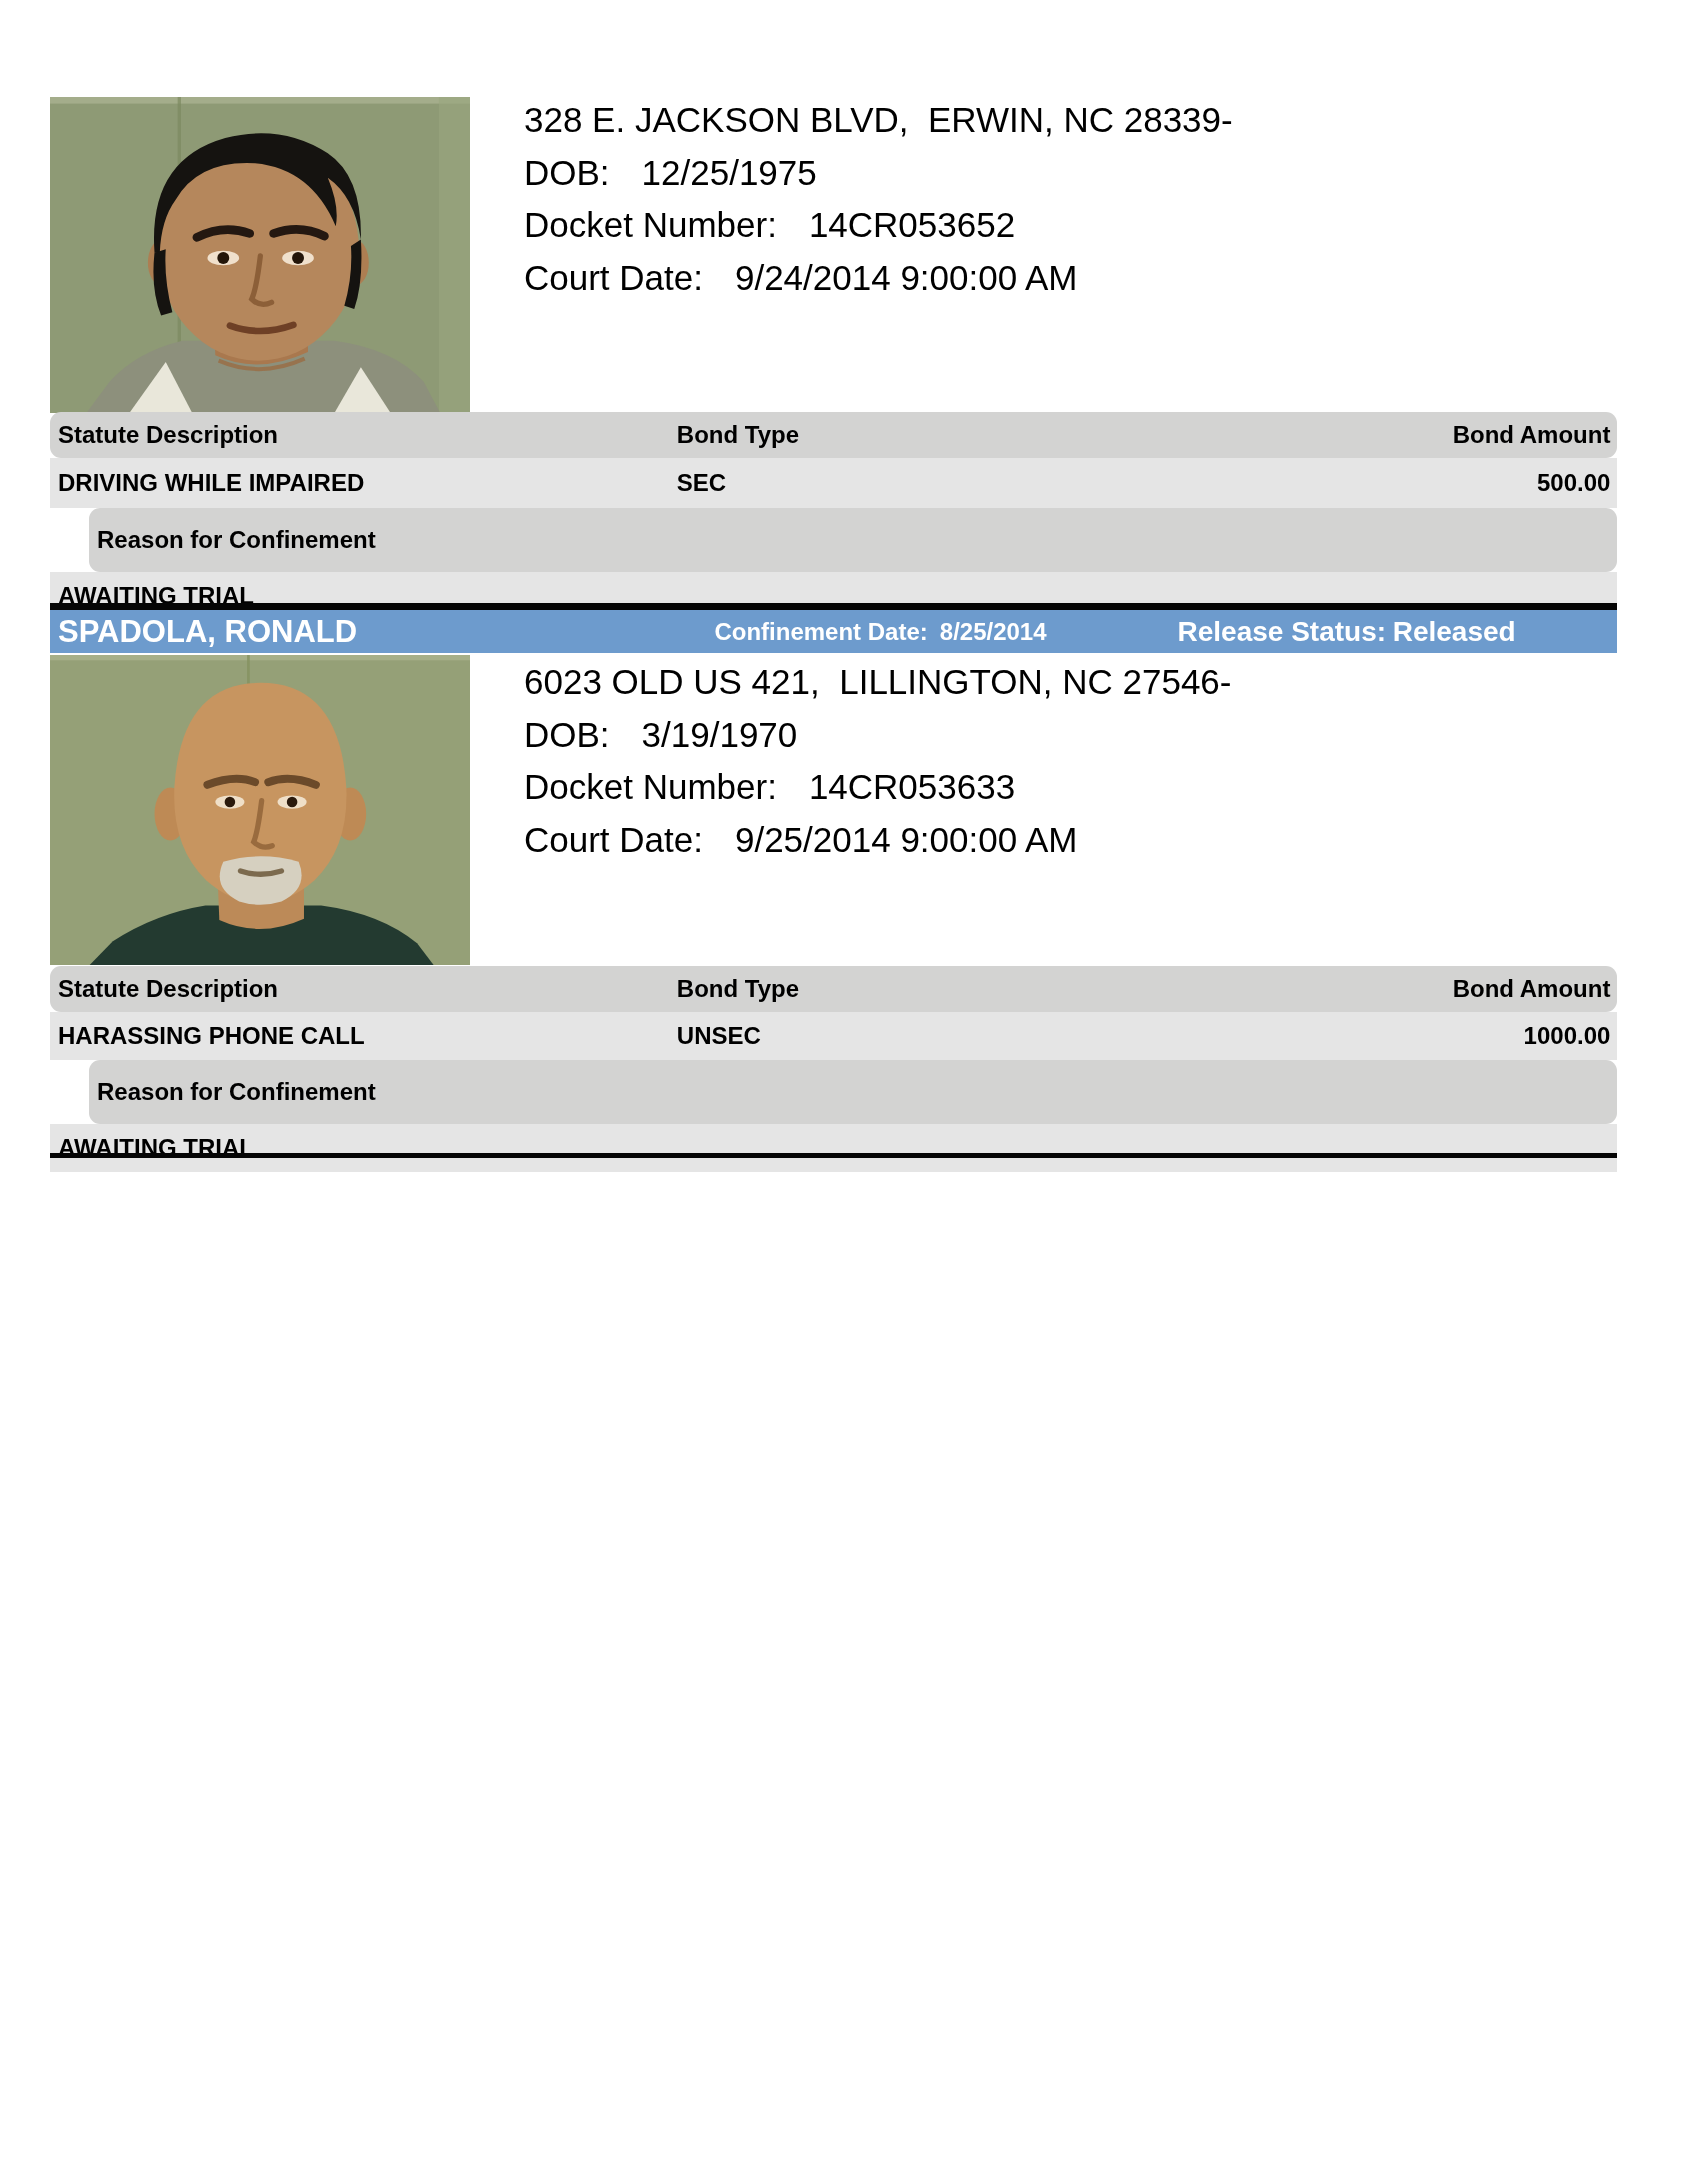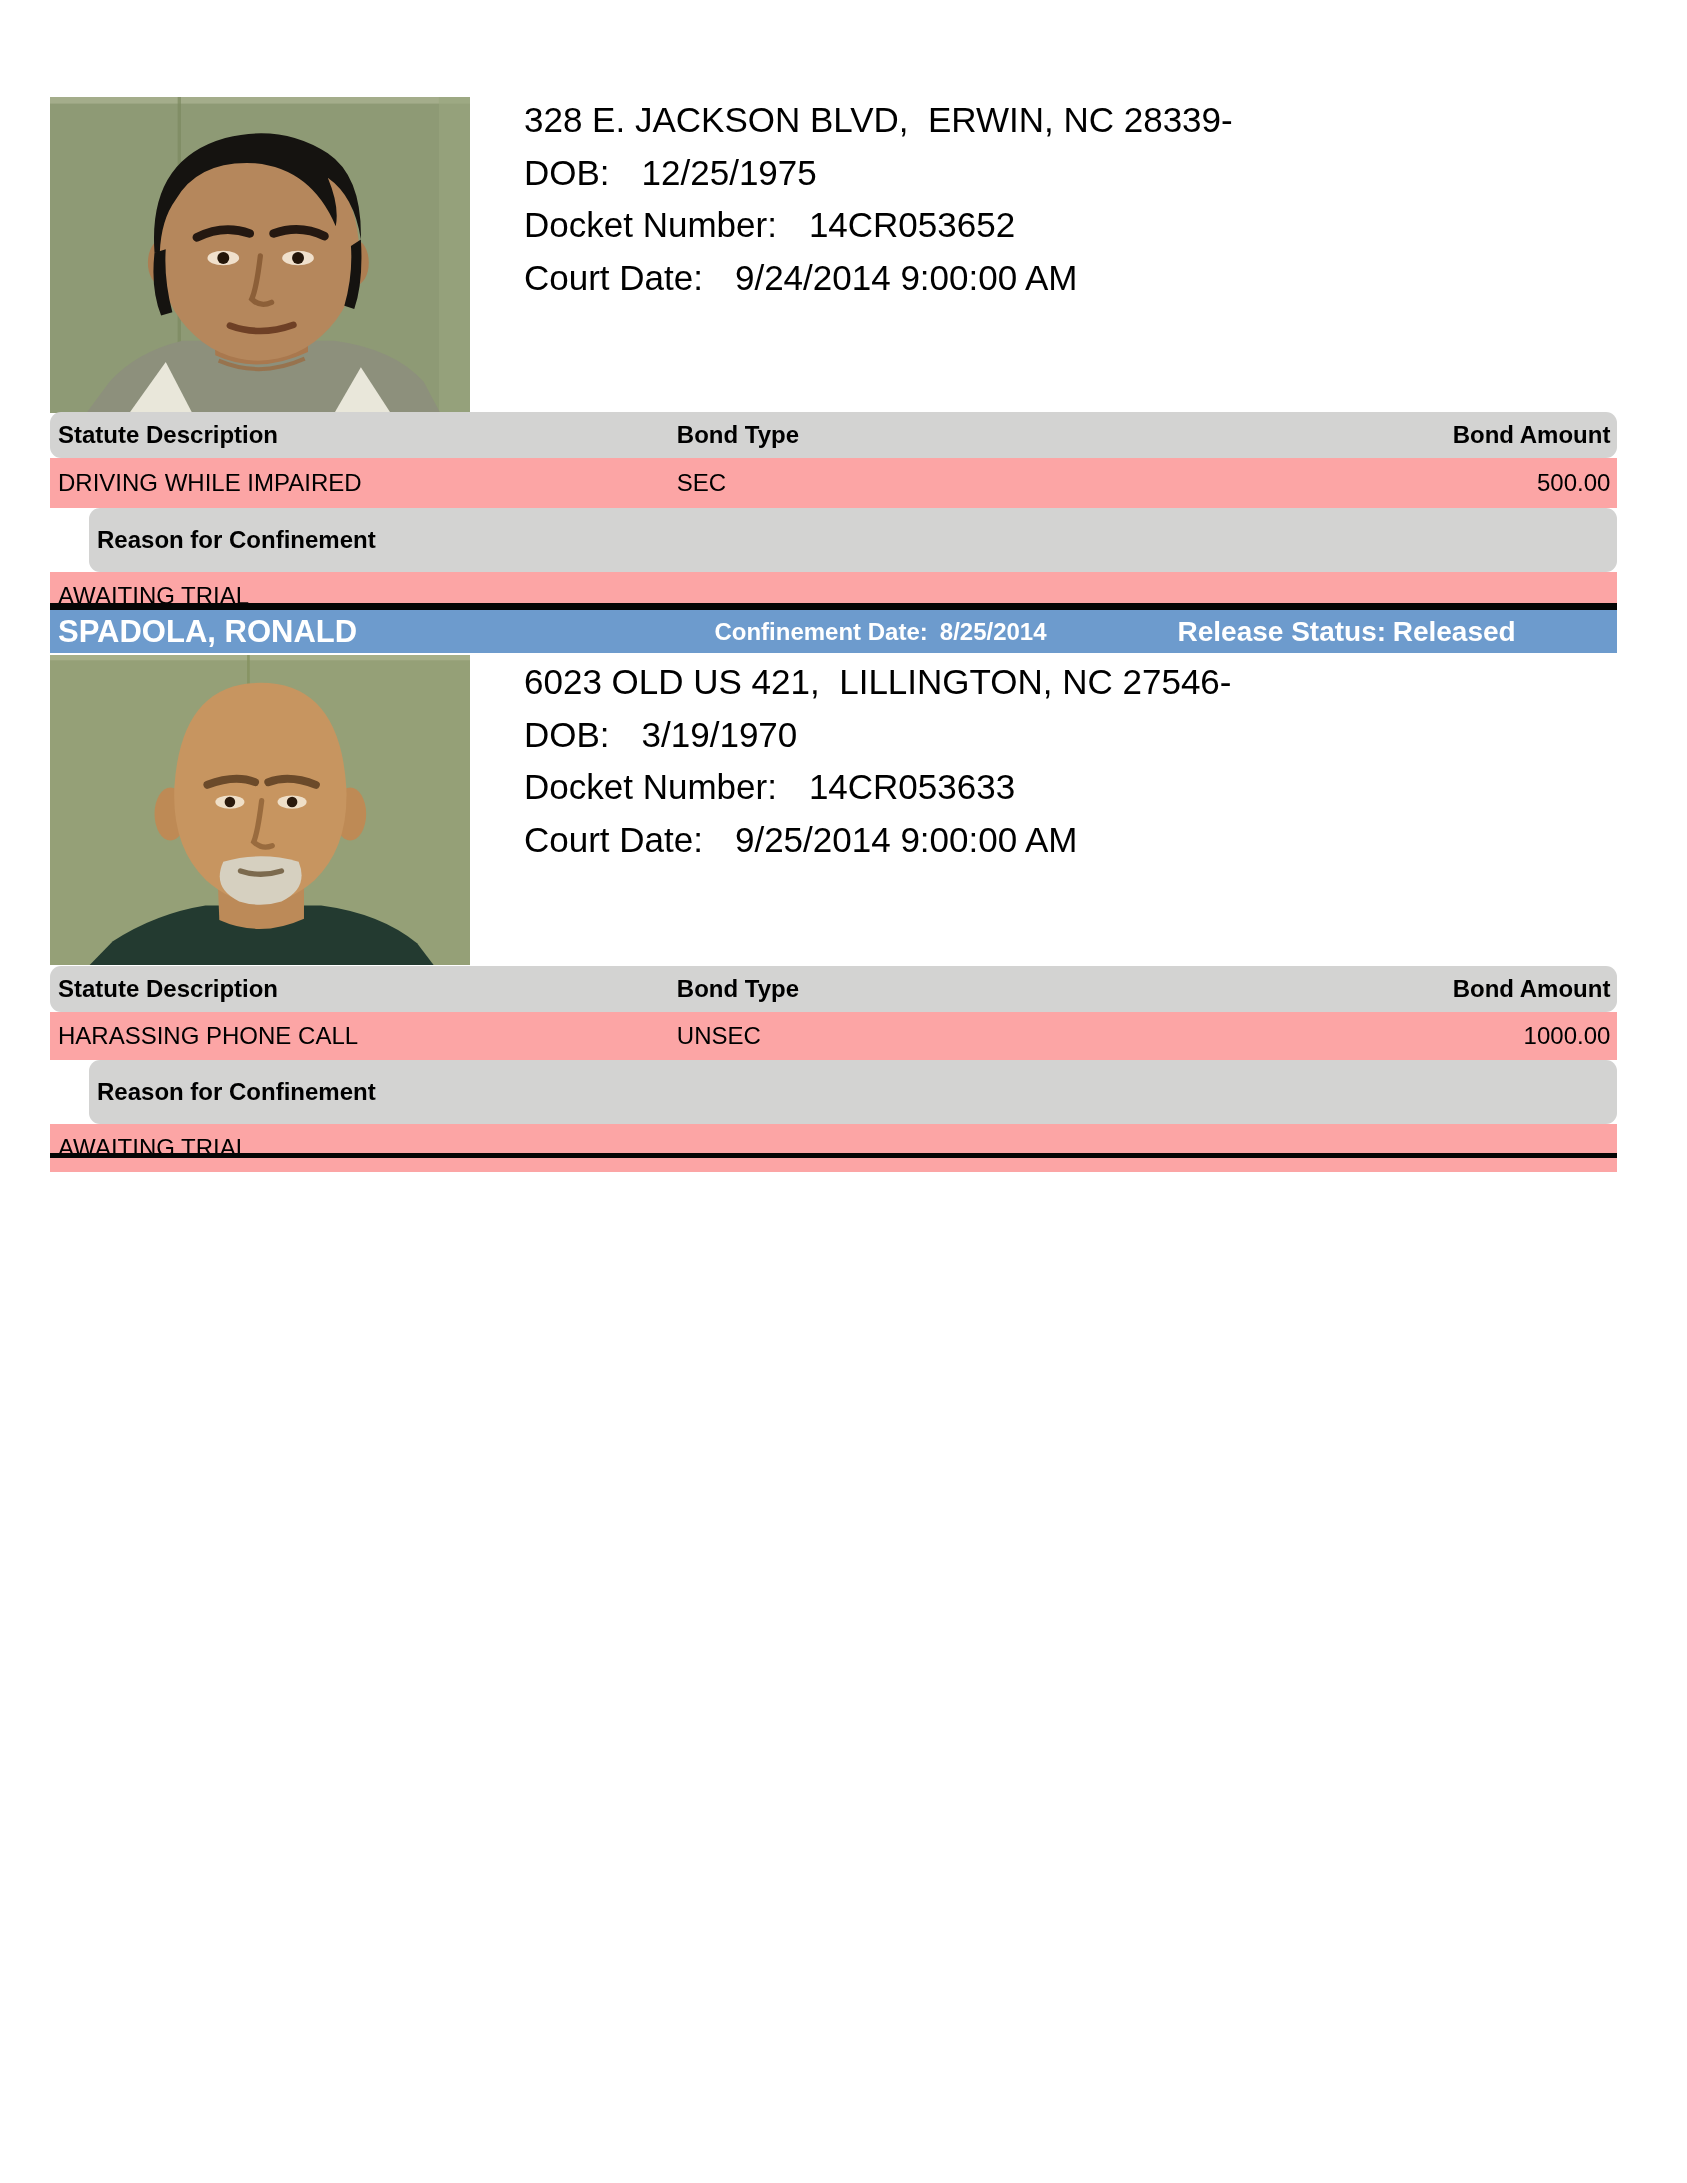--- a/index.html
+++ b/index.html
@@ -25,21 +25,21 @@
   .info .val { margin-left:32px; white-space:pre; }
   .pre { white-space:pre; }
 
   
   .charges { position:absolute; left:50px; width:1567px; font-size:24px; }
   .t1 { top:412px; }
   .t2 { top:966px; }
   .row { display:flex; align-items:center; }
   .grid { display:grid; grid-template-columns:40% 26% 34%; align-items:center; }
   .gray { background:var(--row-gray, #D3D3D2);border-radius:11px; }
-  .white { background:#fca5a5; }
+  .white { background:#e5e5e5;font-weight:bold; }
   .h70 { height:46px; } .h76 { height:50px; } .h72 { height:48px; } .h69 { height:64px;margin-left:39px; }
   .c1 { padding-left:8px; text-align:left; }
   .c2 { text-align:left; }
   .c3 { text-align:right; padding-right:6.6px; }
   .hdr { font-weight:bold; }
 
   
   .sep { position:absolute; left:50px; width:1567px; background:#050505; }
   .sep1 { top:603px; height:7.3px; }
   .sep2 { top:1153px; height:4.6px; }

